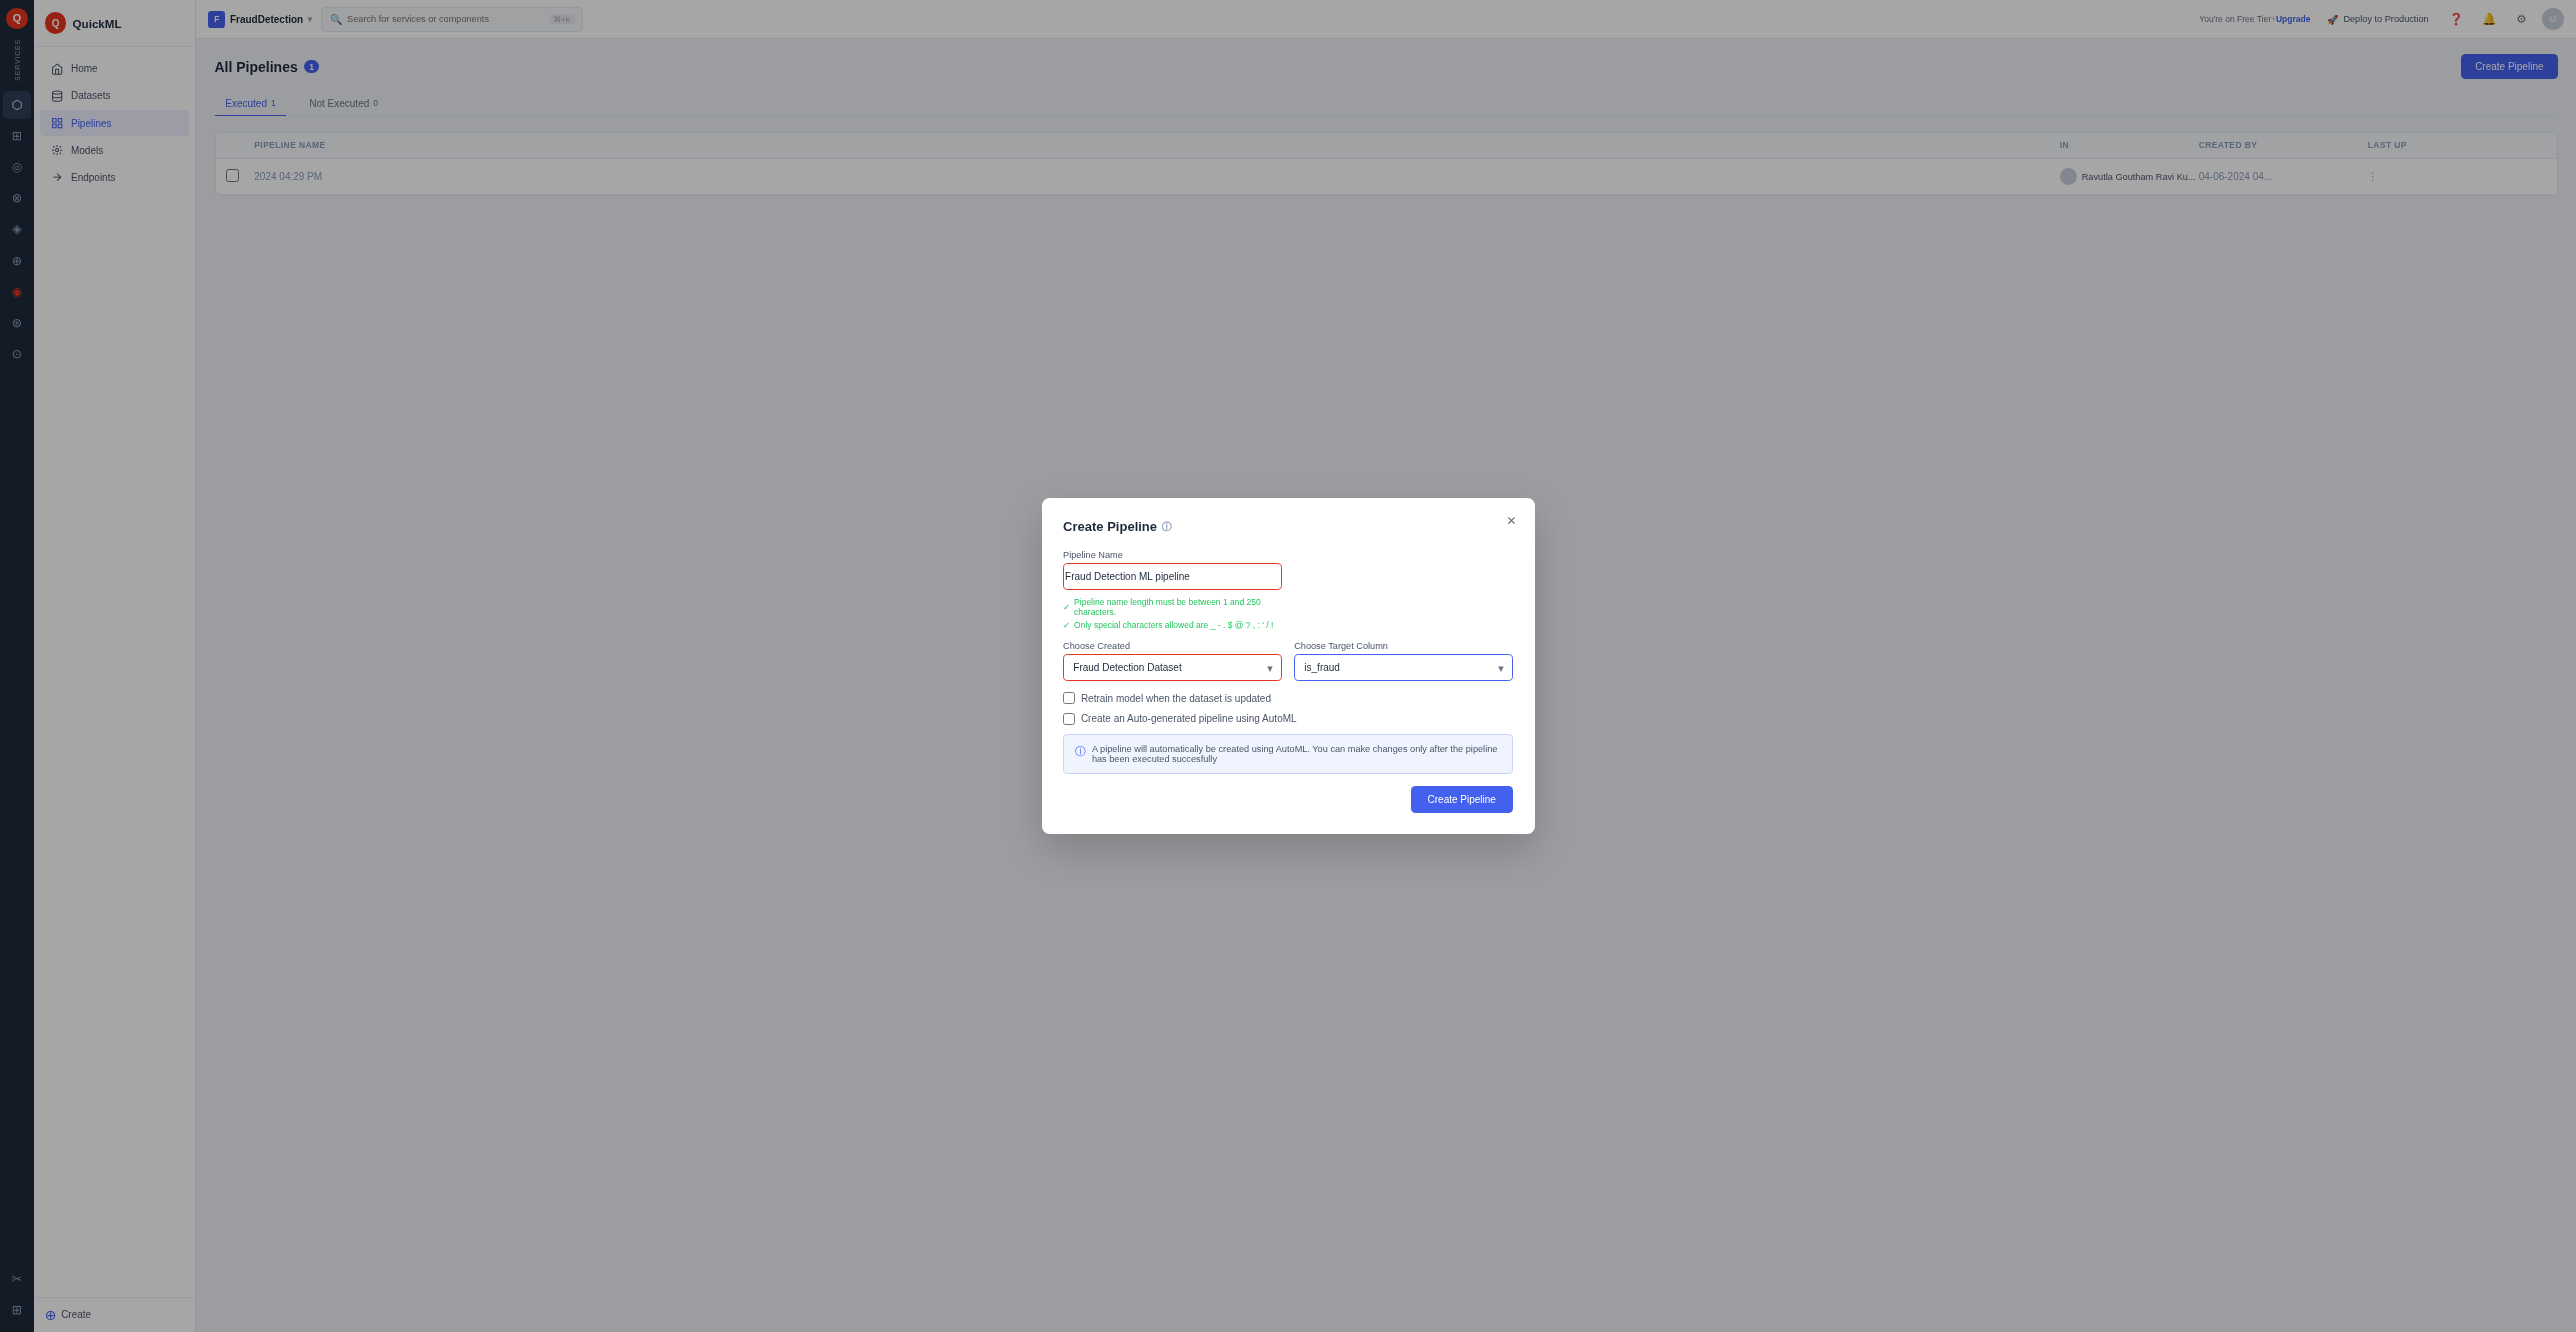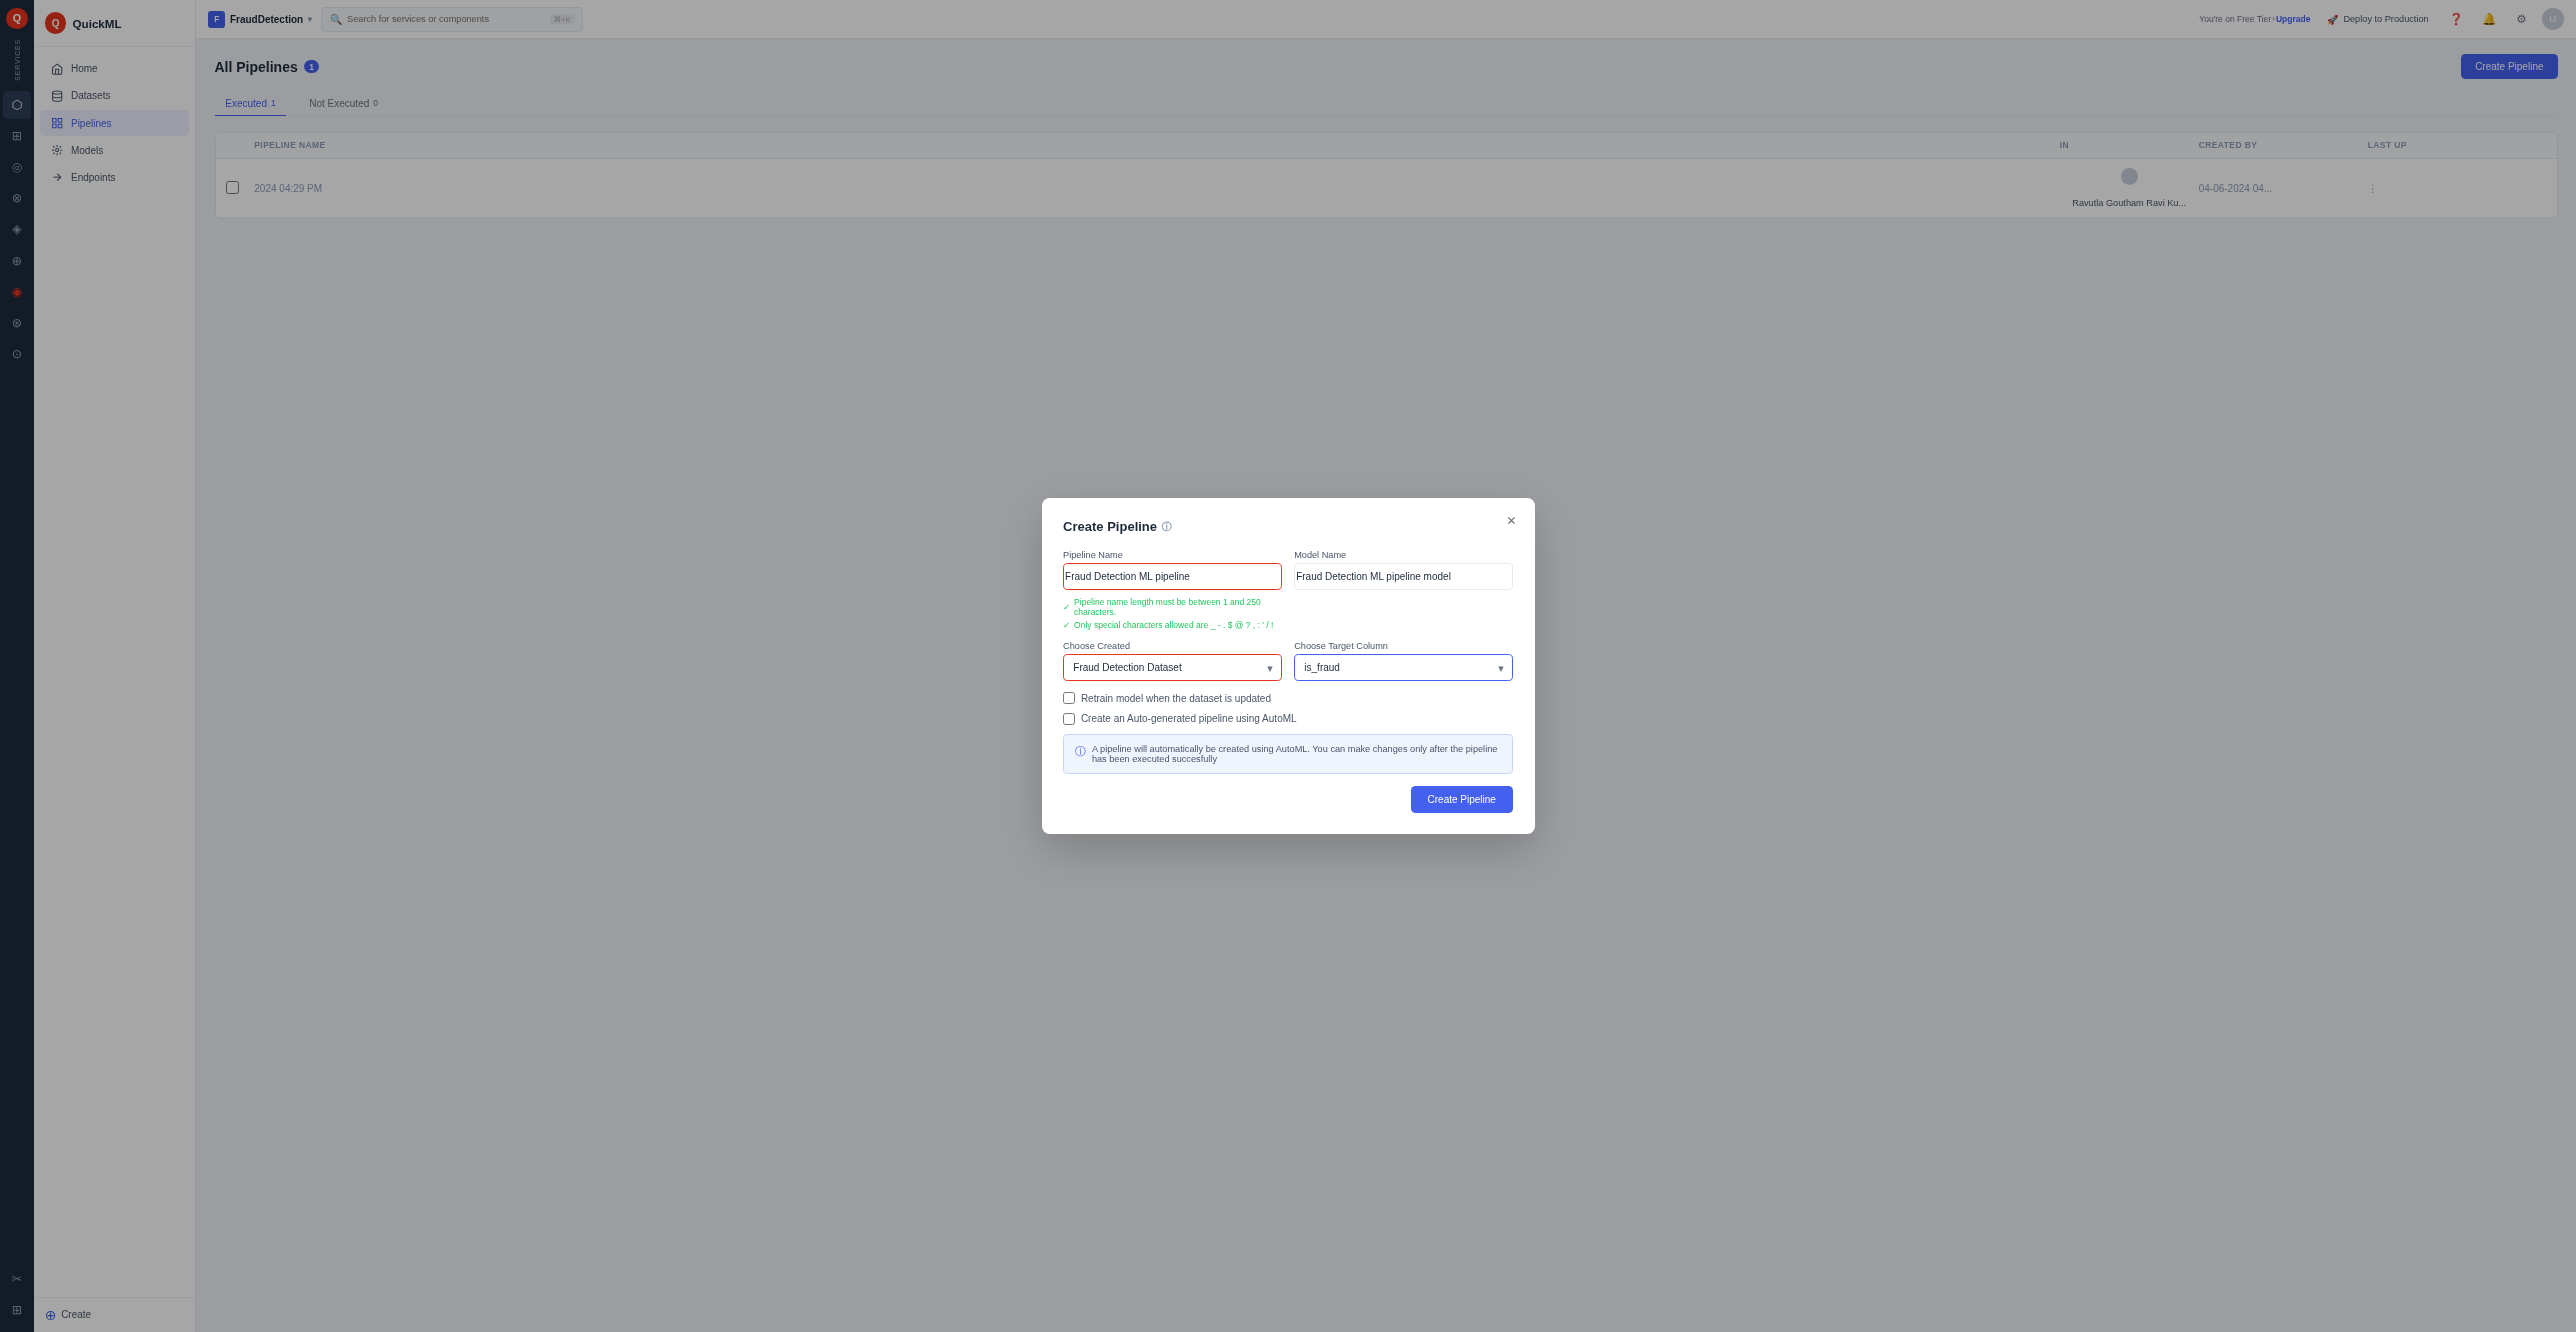--- a/index.html
+++ b/index.html
@@ -293,21 +293,21 @@
     .th { font-size: 8.5px; font-weight: 600; color: #8a9bb5; text-transform: uppercase; letter-spacing: 0.4px; }
     .table-row-data {
       display: grid;
       grid-template-columns: 28px 1fr 139px 169px 139px 39px;
       padding: 9.2px 10.8px;
       border-bottom: 0.8px solid #f0f2f7;
       align-items: center;
     }
     .td { font-size: 10px; color: #4a5568; }
     .td.muted { color: #8a9bb5; }
-    .user-cell { display: flex; align-items: center; gap: 13px; flex-direction: column; }
+    .user-cell { display: flex; align-items: center; gap: 5px; }
     .user-avatar { width: 17px; height: 17px; border-radius: 50%; background: #c8d0dc; flex-shrink: 0; }
     .user-name { font-size: 9.2px; color: #4a5568; }
 
     
     .modal-overlay {
       position: fixed;
       inset: 0;
       background: rgba(0,0,0,0.35);
       display: flex;
       align-items: center;
@@ -599,24 +599,20 @@
           <div class="validation-msg">
             <span class="checkmark-icon">✓</span>
             <span>Pipeline name length must be between 1 and 250 characters.</span>
           </div>
           <div class="validation-msg">
             <span class="checkmark-icon">✓</span>
             <span>Only special characters allowed are _ - . $ @ ? , : ' / !</span>
           </div>
         </div>
       </div>
-      <div class="form-group">
-        <label class="form-label">Model Name</label>
-        <input class="form-input no-error" type="text" value="Fraud Detection ML pipeline model" style="">
-      </div>
     </div>
 
     <div class="form-row">
       <div class="form-group">
         <label class="form-label">Choose Created</label>
         <div class="select-wrapper">
           <select class="form-select">
             <option>Fraud Detection Dataset</option>
           </select>
         </div>

